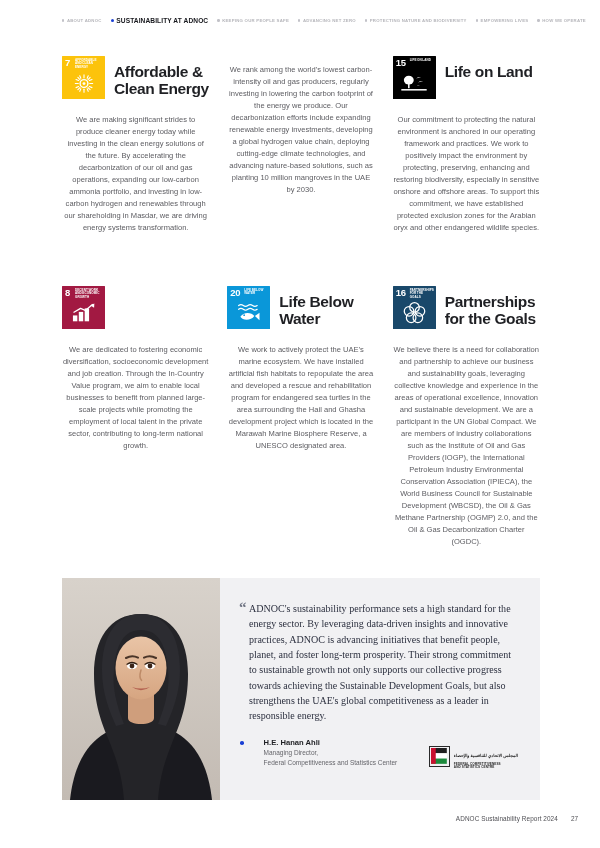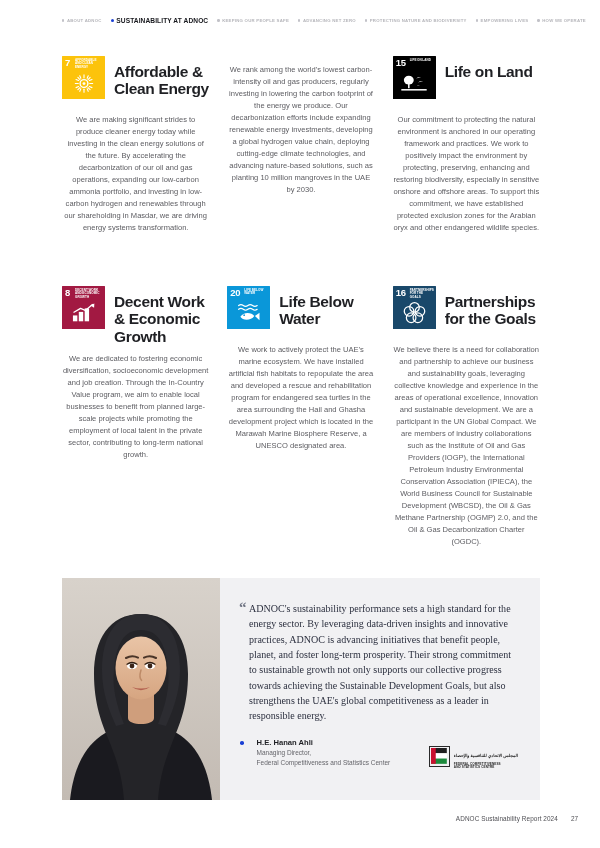--- a/index.html
+++ b/index.html
@@ -184,21 +184,21 @@
     color: #6e7382;
     font-weight: 700;
   }
 
   .attrib {
     position: absolute;
     left: 20px;
     bottom: 33px;
     display: flex;
     align-items: flex-start;
-    gap: 13px;
+    gap: 20px;
   }
   .attrib .dot {
     width: 3.6px; height: 3.6px;
     border-radius: 50%;
     background: #1a3fd4;
     margin-top: 3.4px;
     flex: none;
   }
   .attrib-name {
     font-size: 7.6px;
@@ -380,21 +380,20 @@
               <g fill="#ffffff">
                 <rect x="5" y="22" width="7.5" height="10"></rect>
                 <rect x="15" y="16" width="7.5" height="16"></rect>
                 <rect x="25" y="10" width="7.5" height="22"></rect>
                 <path d="M6 17 L18 10 L26 13.5 L39 3" fill="none" stroke="#ffffff" stroke-width="2.3" stroke-linejoin="round"></path>
                 <path d="M41.5 1.6 L41 9 L34.4 4.6 Z"></path>
               </g>
             </svg>
           </span>
         </div>
-        <div class="sdg-title">Decent Work &amp; Economic Growth</div>
       </div>
       <p class="sdg-body">We are dedicated to fostering economic diversification, socioeconomic development and job creation. Through the In-Country Value program, we aim to enable local businesses to benefit from planned large-scale projects while promoting the employment of local talent in the private sector, contributing to long-term national growth.</p>
     </div>
 
     <div class="sdg-col">
       <div class="sdg-head">
         <div class="sdg-badge" style="background:#0A97D9">
           <span class="badge-num">20</span>
           <span class="badge-label" style="left:17px">LIFE BELOW WATER</span>
           <span class="badge-art">

